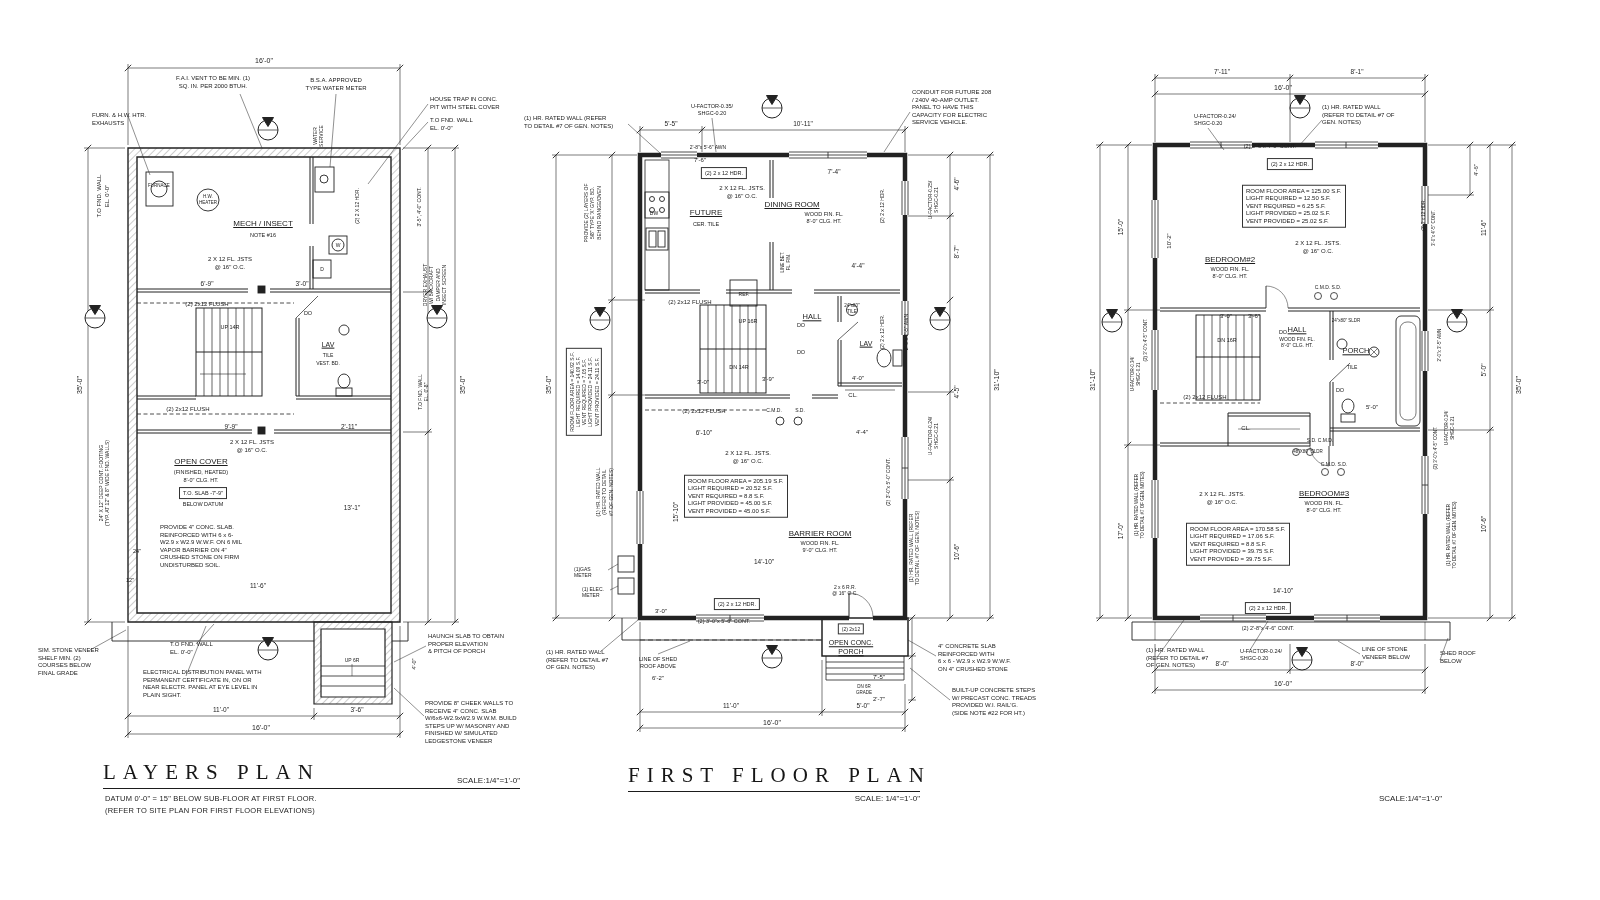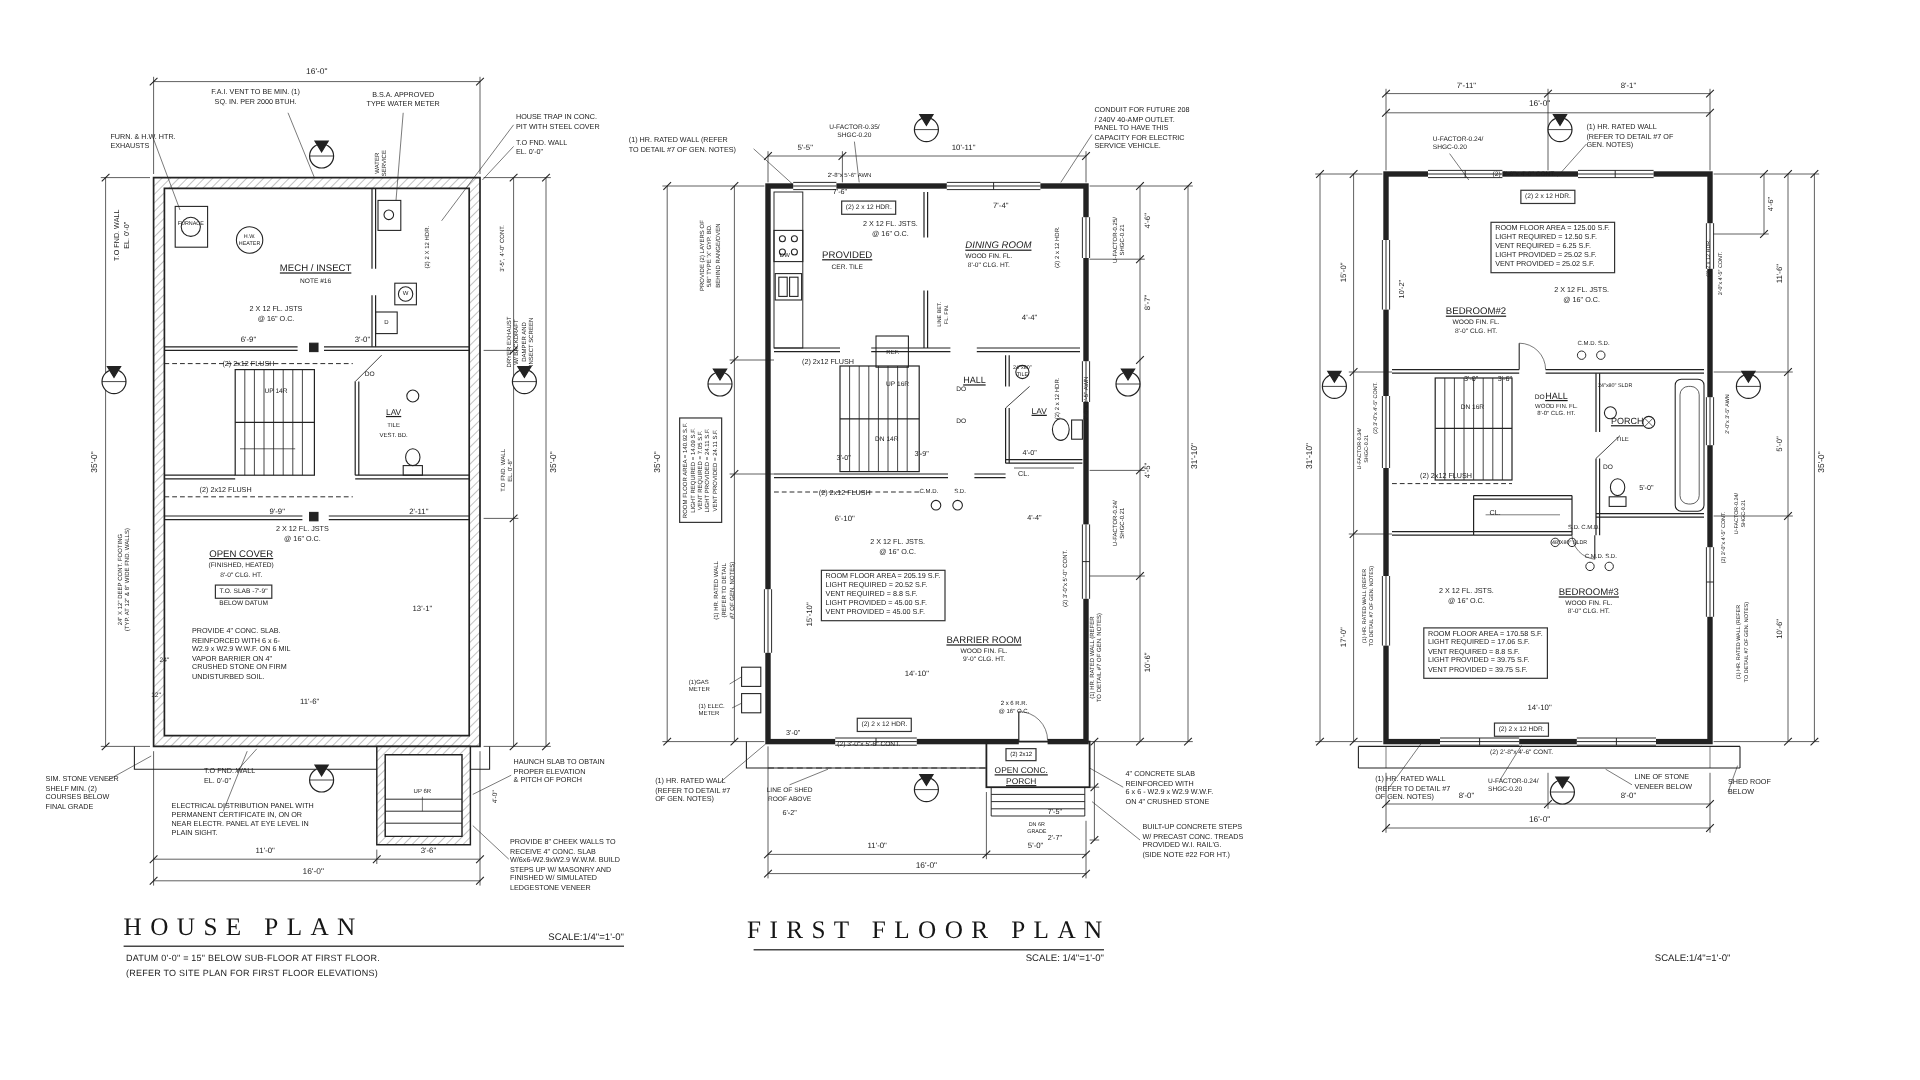--- a/index.html
+++ b/index.html
@@ -5,21 +5,21 @@
   html,body{margin:0;padding:0}
   body{width:1600px;height:900px;background:#ffffff;font-family:"Liberation Sans",sans-serif;position:relative;overflow:hidden}
   .sheet{position:absolute;left:0;top:0;width:1600px;height:900px;background:#fff}
   svg{position:absolute;left:0;top:0}
   #labels{position:absolute;left:0;top:0;width:1600px;height:900px;pointer-events:none}
   .lbl{position:absolute;color:#1b1b1b;white-space:pre-line;line-height:1.25;text-align:center;letter-spacing:0}
   .lbl.box{border:0.8px solid #333;padding:1.5px 3px;background:rgba(255,255,255,.9)}
   .lbl.und{text-decoration:underline}
   .titleblock{position:absolute;border-bottom:1.4px solid #1b1b1b;color:#1b1b1b}
   .trow{display:flex;justify-content:space-between;align-items:flex-end;padding-bottom:3px}
-  .trow.center{justify-content:center}
+  .trow.center{}
   .ptitle{font-family:"Liberation Serif",serif;font-size:21px;letter-spacing:7px;white-space:nowrap;color:#161616}
   .pscale{font-size:8px;color:#222;white-space:nowrap}
   .pscale.abs{position:absolute}
   .pnotes{position:absolute;font-size:7.5px;color:#1b1b1b;line-height:1.55;letter-spacing:.2px}
   .watermark{position:absolute;left:8px;top:828px;font-family:"Liberation Serif",serif;font-size:22px;color:#3d3d3d;letter-spacing:.4px}
 </style>
 </head>
 <body>
 
 <div class="sheet">
@@ -429,23 +429,23 @@
 CAPACITY FOR ELECTRIC
 SERVICE VEHICLE.</div>
       <div class="lbl" style="left: 524px; top: 122px; font-size: 6px; text-align: left; transform: translate(0px, -50%);">(1) HR. RATED WALL (REFER
 TO DETAIL #7 OF GEN. NOTES)</div>
       <div class="lbl" style="left: 708px; top: 147px; font-size: 5px; transform: translate(-50%, -50%);">2'-8"x 5'-6" AWN</div>
       <div class="lbl" style="left: 700px; top: 161px; font-size: 6px; transform: translate(-50%, -50%);">7'-6"</div>
       <div class="lbl box" style="left: 724px; top: 173px; font-size: 5.5px; transform: translate(-50%, -50%);">(2) 2 x 12 HDR.</div>
       <div class="lbl" style="left: 834px; top: 172px; font-size: 6.5px; transform: translate(-50%, -50%);">7'-4"</div>
       <div class="lbl" style="left: 742px; top: 192px; font-size: 6px; transform: translate(-50%, -50%);">2 X 12 FL. JSTS.
 @ 16" O.C.</div>
-      <div class="lbl und" style="left: 706px; top: 213px; font-size: 8px; transform: translate(-50%, -50%);">PROVIDED</div>
+      <div class="lbl und" style="left: 706px; top: 213px; font-size: 8px; transform: translate(-50%, -50%);">FUTURE</div>
       <div class="lbl" style="left: 706px; top: 224px; font-size: 5.5px; transform: translate(-50%, -50%);">CER. TILE</div>
-      <div class="lbl und" style="left: 832px; top: 205px; font-size: 8px; transform: translate(-50%, -50%); font-style: italic;">DINING ROOM</div>
+      <div class="lbl und" style="left: 792px; top: 205px; font-size: 8px; transform: translate(-50%, -50%);">DINING ROOM</div>
       <div class="lbl" style="left: 824px; top: 218px; font-size: 5.5px; transform: translate(-50%, -50%);">WOOD FIN. FL.
 8'-0" CLG. HT.</div>
       <div class="lbl" style="left: 654px; top: 213px; font-size: 5px; transform: translate(-50%, -50%);">DW</div>
       <div class="lbl" style="left: 786px; top: 262px; font-size: 4.5px; transform: translate(-50%, -50%) rotate(-90deg);">LINE BET.
 FL. FIN.</div>
       <div class="lbl" style="left: 858px; top: 266px; font-size: 6.5px; transform: translate(-50%, -50%);">4'-4"</div>
       <div class="lbl" style="left: 744px; top: 294px; font-size: 5px; transform: translate(-50%, -50%);">REF.</div>
       <div class="lbl" style="left: 690px; top: 303px; font-size: 6px; transform: translate(-50%, -50%);">(2) 2x12 FLUSH</div>
       <div class="lbl" style="left: 748px; top: 321px; font-size: 5.5px; transform: translate(-50%, -50%);">UP 16R</div>
       <div class="lbl und" style="left: 812px; top: 317px; font-size: 7.5px; transform: translate(-50%, -50%);">HALL</div>
@@ -618,21 +618,21 @@
 TO DETAIL #7 OF GEN. NOTES)</div>
       <div class="lbl" style="left: 1477px; top: 170px; font-size: 6px; transform: translate(-50%, -50%) rotate(-90deg);">4'-6"</div>
       <div class="lbl" style="left: 1484px; top: 228px; font-size: 6.5px; transform: translate(-50%, -50%) rotate(-90deg);">11'-6"</div>
       <div class="lbl" style="left: 1484px; top: 370px; font-size: 6.5px; transform: translate(-50%, -50%) rotate(-90deg);">5'-0"</div>
       <div class="lbl" style="left: 1484px; top: 524px; font-size: 6.5px; transform: translate(-50%, -50%) rotate(-90deg);">10'-6"</div>
       <div class="lbl" style="left: 1519px; top: 385px; font-size: 7px; transform: translate(-50%, -50%) rotate(-90deg);">35'-0"</div>
     </div>
 
 <div class="titleblock" style="left:103px;top:760px;width:417px">
   <div class="trow">
-    <span class="ptitle">HOUSE PLAN</span>
+    <span class="ptitle">LAYERS PLAN</span>
     <span class="pscale">SCALE:1/4"=1'-0"</span>
   </div>
 </div>
 <div class="pnotes" style="left:105px;top:793px">
   <div>DATUM 0'-0" = 15" BELOW SUB-FLOOR AT FIRST FLOOR.</div>
   <div>(REFER TO SITE PLAN FOR FIRST FLOOR ELEVATIONS)</div>
 </div>
 
 <div class="titleblock" style="left:628px;top:763px;width:292px">
   <div class="trow center">

